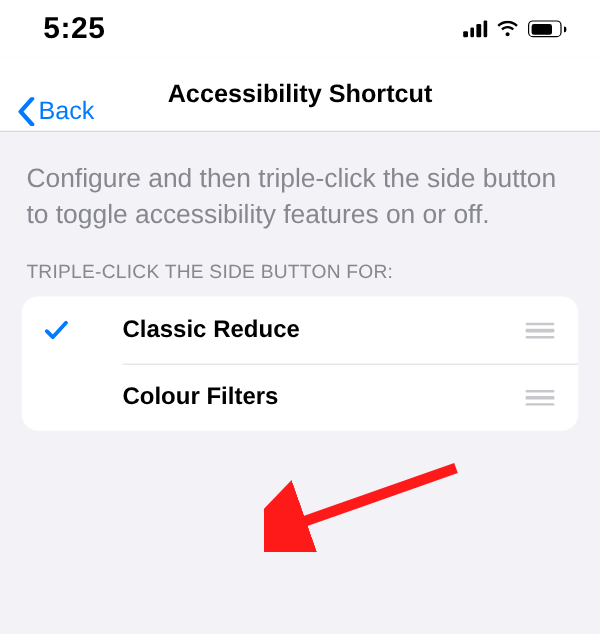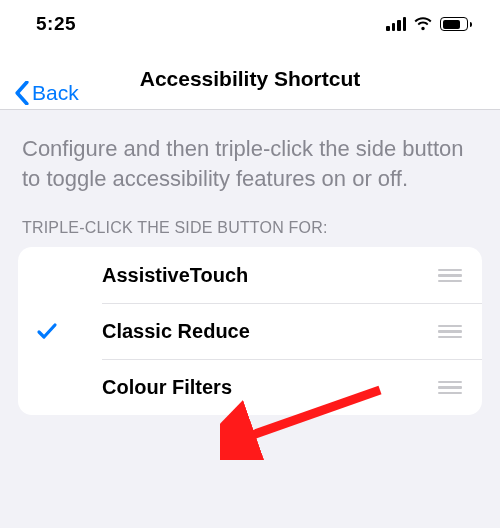--- a/index.html
+++ b/index.html
@@ -1,21 +1,21 @@
 <!DOCTYPE html>
 <html><head>
 <meta charset="utf-8">
 <style>
   * { box-sizing: border-box; margin: 0; padding: 0; }
   html, body { width: 500px; height: 528px; font-family: -apple-system, "Helvetica Neue", Arial, sans-serif; background: #f2f2f7; overflow: hidden; }
   .screen { width: 500px; height: 528px; position: relative; background: #f2f2f7; }
 
   
   .status-bar { height: 48px; background: #fff; display: flex; align-items: center; justify-content: space-between; padding: 0 28px 0 36px; }
-  .status-time { font-size: 19px; font-weight: 600; letter-spacing: 0.5px; }
+  .status-time { font-size: 25px; font-weight: 600; letter-spacing: 0.5px; }
   .status-right { display: flex; align-items: center; gap: 7px; }
   .cell-bars { display: flex; align-items: flex-end; gap: 2px; height: 14px; }
   .cell-bars span { width: 3.5px; background: #000; border-radius: 1px; }
   .cell-bars span:nth-child(1){height:5px;}
   .cell-bars span:nth-child(2){height:8px;}
   .cell-bars span:nth-child(3){height:11px;}
   .cell-bars span:nth-child(4){height:14px;}
   .wifi-icon svg { display: block; }
   .battery { display: flex; align-items: center; }
   .battery-body { width: 28px; height: 14px; border: 1.5px solid #000; border-radius: 4px; position: relative; display:flex; align-items:center; padding:1.5px;}
@@ -81,29 +81,20 @@
       <span>Back</span>
     </div>
     <div class="nav-title">Accessibility Shortcut</div>
   </div>
 
   <div class="section-desc">Configure and then triple-click the side button to toggle accessibility features on or off.</div>
   <div class="section-header">TRIPLE-CLICK THE SIDE BUTTON FOR:</div>
 
   <div class="table-group">
 
-    <div class="row">
-      <div class="check-col"></div>
-      <div class="row-label">AssistiveTouch</div>
-      <div class="drag-handle">
-          <span></span>
-          <span></span>
-          <span></span>
-        </div>
-    </div>
 
 
 
     <div class="row">
       <div class="check-col">
         <svg width="22" height="22" viewBox="0 0 22 22">
             <path d="M3 12 L8 17 L19 5" stroke="#007aff" stroke-width="3.2" fill="none" stroke-linecap="round" stroke-linejoin="round"></path>
           </svg>
       </div>
       <div class="row-label">Classic Reduce</div>

